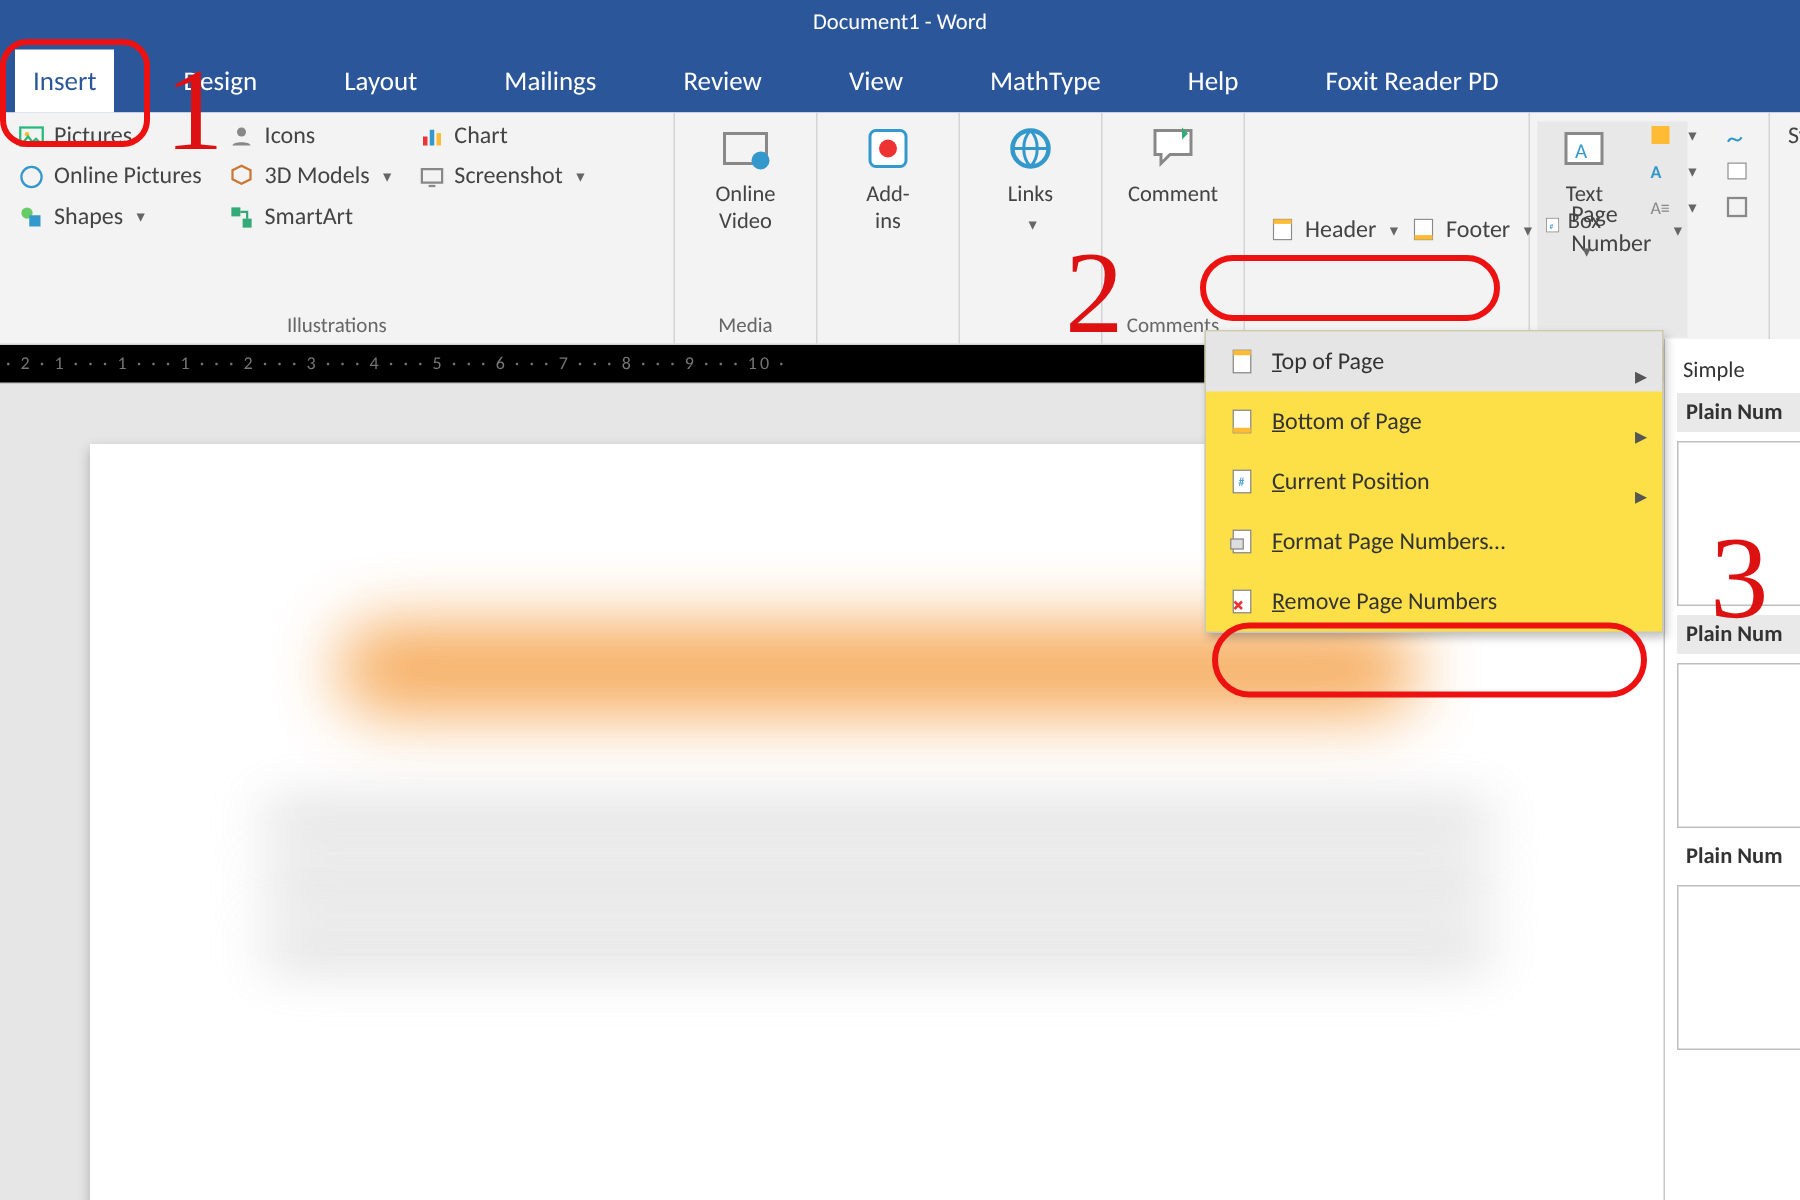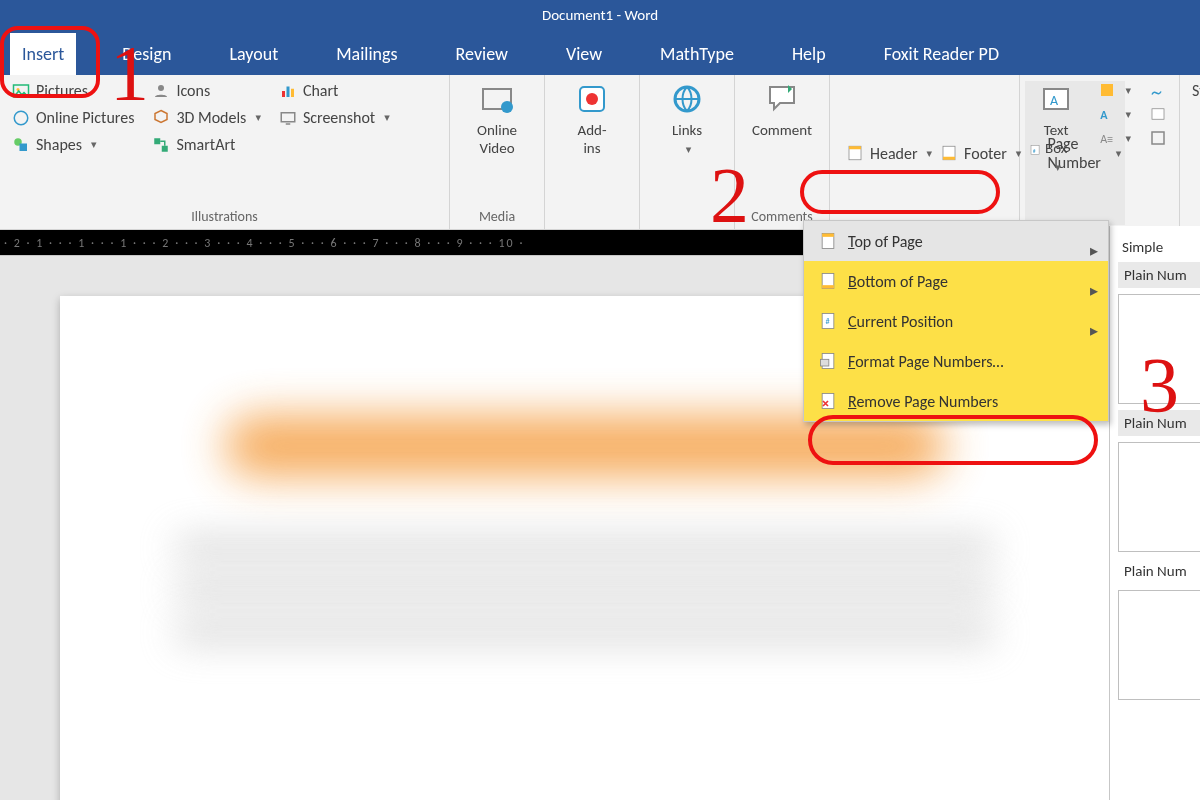--- a/index.html
+++ b/index.html
@@ -144,21 +144,21 @@
     left:1109px;
     width:100px;
     background:#fff;
     border-left:1px solid #c7c7c7;
     height:574px;
     z-index:49;
     padding:6px 8px;
     font-size:15px;
     color:#333;
   }
-  .gallery .ghdr{ background:#e9e9e9; padding:4px 6px; font-weight:normal; margin-top:6px;}
+  .gallery .ghdr{ background:#e9e9e9; padding:4px 6px; font-weight:bold; margin-top:6px;}
   .gallery .gitem{ border:1px solid #bfbfbf; height:110px; margin-top:6px; background:#fff;}
   .gallery .gtitle{ padding:6px 20px 0 4px;}
 
   
   .ann-circle{
     position:absolute;
     border:4px solid #e11;
     border-radius:999px;
     pointer-events:none;
     z-index:100;

